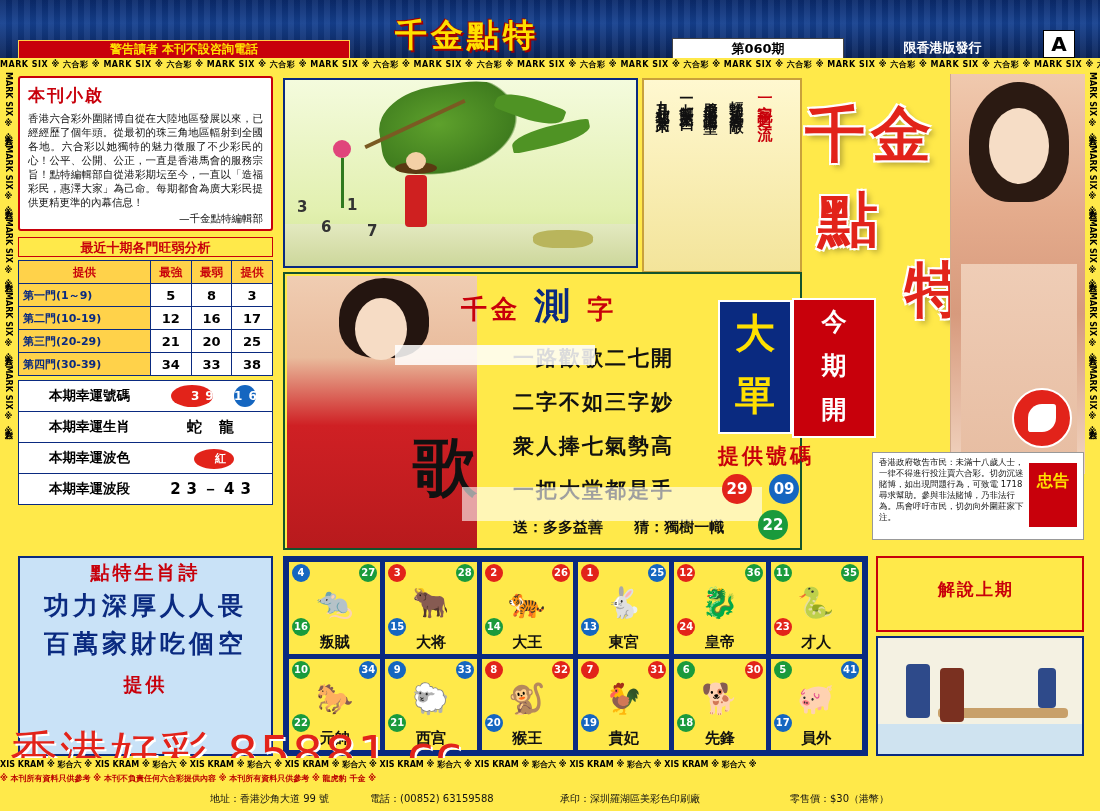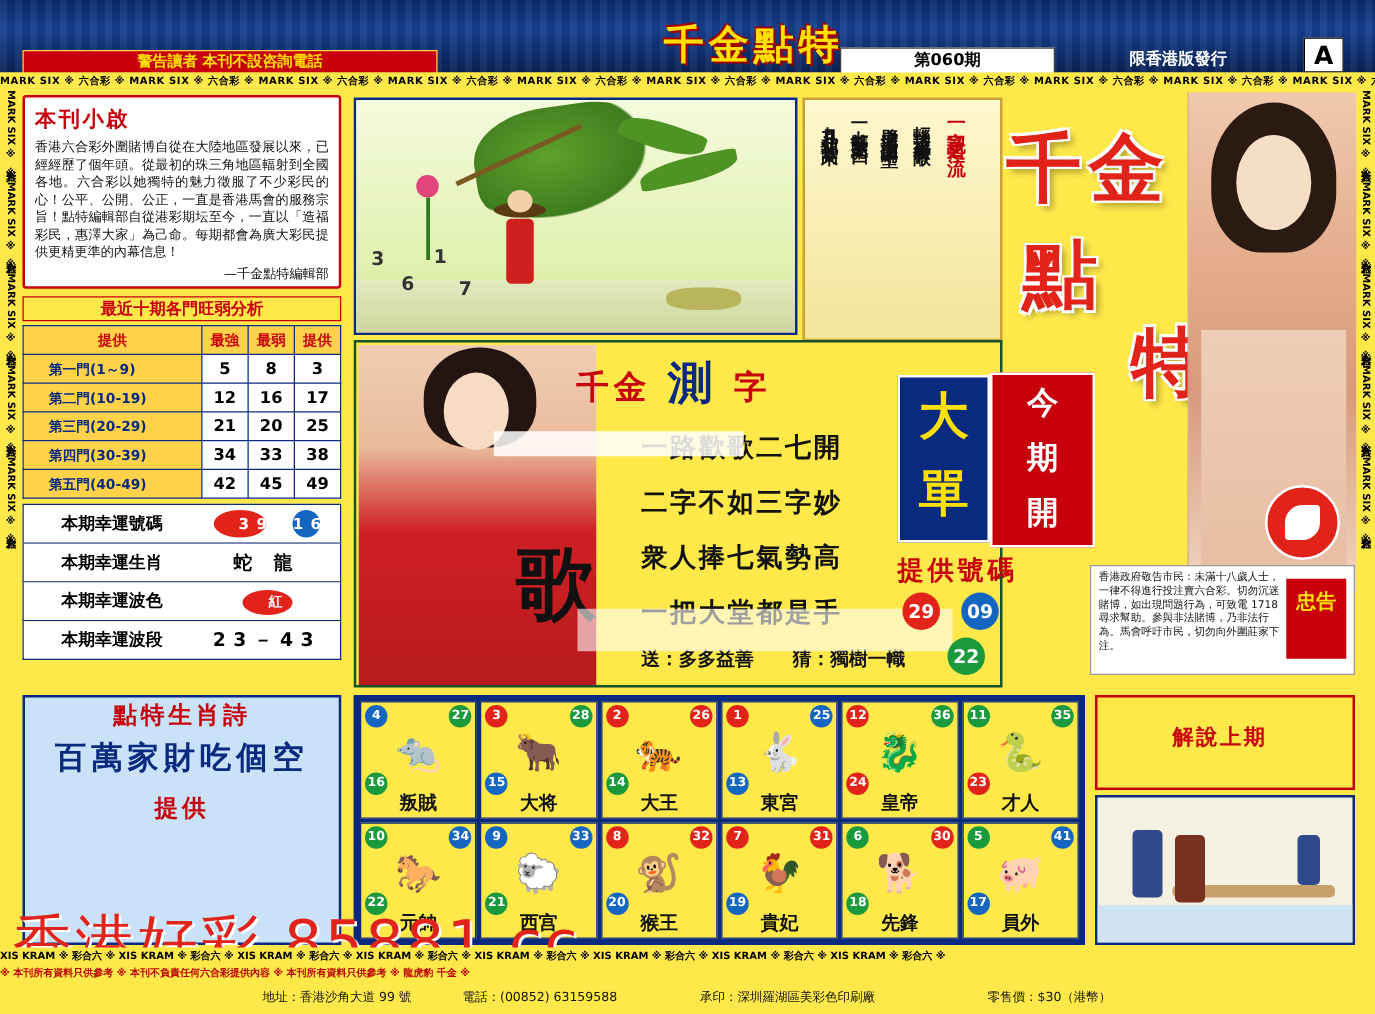--- a/index.html
+++ b/index.html
@@ -10,21 +10,21 @@
     overflow:hidden;
     position:relative;
   }
   .page{position:absolute;inset:0;background:#ffe94a;}
 
   
   .topband{position:absolute;left:0;top:0;width:1100px;height:58px;
     background:linear-gradient(180deg,#0b2a6b 0%,#15408f 40%,#0a2256 100%);}
   .topband .deco{position:absolute;left:0;top:0;width:1100px;height:58px;
     background:repeating-linear-gradient(90deg,rgba(255,255,255,.05) 0 6px,rgba(0,0,0,.06) 6px 12px);}
-  .title-main{position:absolute;left:395px;top:14px;width:280px;text-align:right;
+  .title-main{position:absolute;left:395px;top:14px;width:280px;text-align:left;
     font-family:"DejaVu Sans","Liberation Sans",sans-serif;
     font-size:32px;font-weight:bold;color:#ffe000;letter-spacing:4px;
     text-shadow:2px 2px 0 #a30000,-1px -1px 0 #a30000;}
   .warnbar{position:absolute;left:18px;top:40px;width:330px;height:17px;background:#c8000b;
     color:#ffe000;font-size:12px;font-weight:bold;line-height:17px;text-align:center;
     border:1px solid #ffd24a;}
   .issue{position:absolute;left:672px;top:38px;width:170px;height:20px;background:#fff;
     border:1px solid #444;font-size:13px;font-weight:bold;color:#000;text-align:center;line-height:20px;}
   .hkver{position:absolute;left:855px;top:38px;width:175px;height:20px;
     font-size:13px;font-weight:bold;color:#fff;text-align:center;line-height:20px;}
@@ -54,21 +54,21 @@
   .note-title{font-size:17px;font-weight:bold;color:#c8000b;letter-spacing:2px;}
   .note-body{font-size:10.5px;line-height:14px;color:#111;margin-top:4px;text-align:justify;}
   .note-sign{font-size:10.5px;color:#111;text-align:right;margin-top:3px;}
 
   .tbl-title{margin-top:6px;width:255px;height:20px;background:#ffe94a;border:1px solid #c8000b;
     color:#c8000b;font-size:13px;font-weight:bold;text-align:center;line-height:20px;box-sizing:border-box;}
   table.analysis{margin-top:3px;width:255px;border-collapse:collapse;background:#fff;}
   table.analysis td,table.analysis th{border:1px solid #0a2a80;font-size:12px;text-align:center;
     height:20px;color:#000;font-weight:bold;}
   table.analysis thead th{background:#ffd24a;color:#c8000b;font-size:11.5px;}
-  table.analysis td.rowlab{background:#ffd24a;color:#0a2a80;font-size:11px;text-align:left;padding-left:20px;}
+  table.analysis td.rowlab{background:#ffd24a;color:#0a2a80;font-size:11px;text-align:left;padding-left:4px;}
   table.analysis td.num{background:#fff;font-size:13px;}
 
   .lucky{margin-top:4px;width:255px;}
   .lrow{display:flex;align-items:center;height:30px;border:1px solid #0a2a80;border-top:none;background:#fff;}
   .lrow:first-child{border-top:1px solid #0a2a80;}
   .lrow .lab{width:136px;font-size:13.5px;font-weight:bold;color:#000;padding-left:5px;box-sizing:border-box;text-align:center;}
   .lrow .val{flex:1;text-align:center;font-size:15px;font-weight:bold;color:#000;letter-spacing:6px;}
   .ball{display:inline-block;width:22px;height:22px;border-radius:50%;color:#fff;font-size:12px;
     line-height:22px;text-align:center;font-weight:bold;margin:0 5px;}
   .ball.red{background:#e2231a;padding-left:20px;}
@@ -266,26 +266,20 @@
           <td class="num">21</td>
           <td class="num">20</td>
           <td class="num">25</td>
         </tr>
         <tr>
           <td class="rowlab">第四門(30-39)</td>
           <td class="num">34</td>
           <td class="num">33</td>
           <td class="num">38</td>
         </tr>
-        <tr>
-          <td class="rowlab">第五門(40-49)</td>
-          <td class="num">42</td>
-          <td class="num">45</td>
-          <td class="num">49</td>
-        </tr>
       </tbody>
     </table>
 
     <div class="lucky">
       <div class="lrow">
         <div class="lab">本期幸運號碼</div>
         <div class="val">
           <span class="ball red">39</span>
           <span class="ball blue">16</span>
         </div>
@@ -302,20 +296,21 @@
       </div>
       <div class="lrow">
         <div class="lab">本期幸運波段</div>
         <div class="val">23－43</div>
       </div>
     </div>
   </div>
 
   <div class="poembox">
     <div class="poem-t">點特生肖詩</div>
+    <div class="poem-l">功力深厚人人畏</div>
     <div class="poem-l">百萬家財吃個空</div>
     <div class="poem-sub">提供</div>
   </div>
 
   <div class="comic">
     <div class="sky"></div>
     <div class="bamboo"></div>
     <div class="leaf" style="left:210px;top:18px;width:70px;height:22px;transform:rotate(20deg);"></div>
     <div class="leaf" style="left:226px;top:46px;width:80px;height:20px;transform:rotate(-12deg);"></div>
     <div class="ground"></div>

